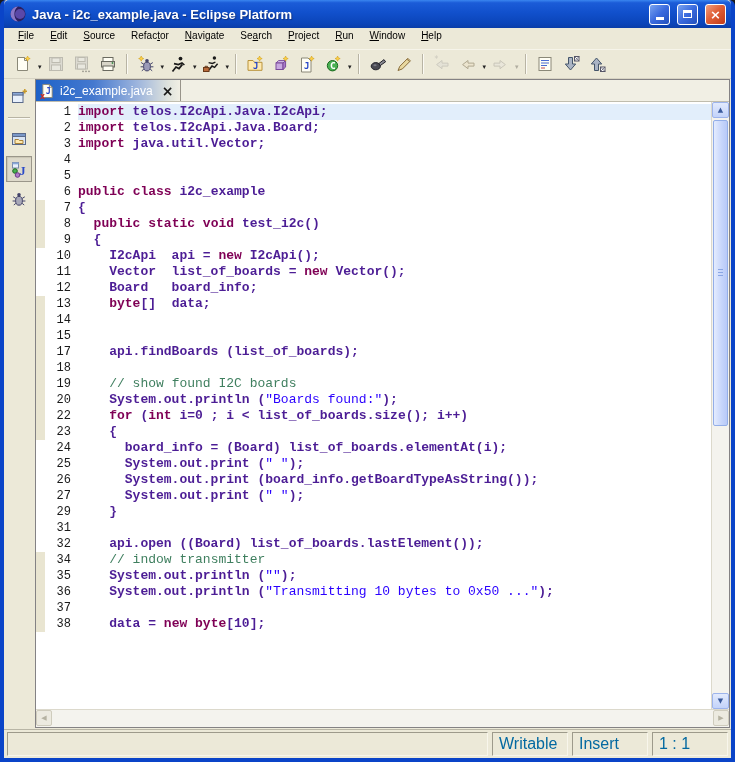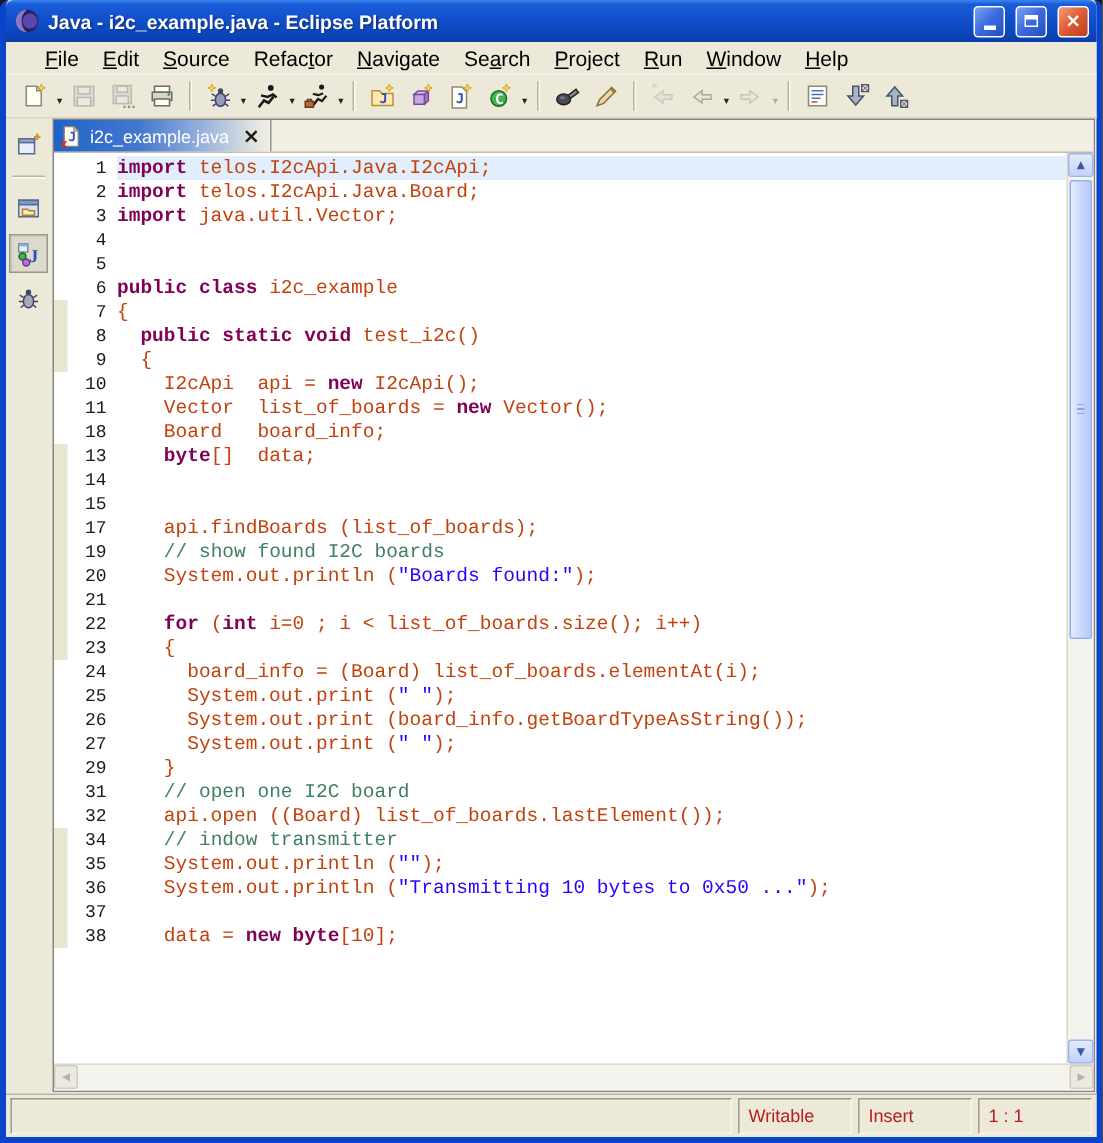--- a/index.html
+++ b/index.html
@@ -15,21 +15,21 @@
   .title-text{color:#fff;font-weight:bold;font-size:13px;text-shadow:1px 1px 1px #12327e;flex:1;
     white-space:nowrap;overflow:hidden;}
   .winbtn{width:21px;height:21px;flex:none;border:1px solid #fff;border-radius:3px;margin-left:2px;
     display:flex;align-items:center;justify-content:center;box-sizing:border-box;}
   .winbtn.min,.winbtn.max{background:linear-gradient(135deg,#7aa4f0 0%,#3a6ade 50%,#2250bc 100%);}
   .winbtn.close{background:linear-gradient(135deg,#f0a080 0%,#e06038 45%,#c23a18 100%);}
   .glyph-min{width:8px;height:3px;background:#fff;align-self:flex-end;margin-bottom:4px;}
   .glyph-max{width:9px;height:8px;box-sizing:border-box;border:1px solid #fff;border-top:3px solid #fff;}
   .glyph-close{color:#fff;font-weight:bold;font-size:13px;line-height:1;font-family:"DejaVu Sans",sans-serif;}
   
-  .menubar{height:21px;flex:none;display:flex;align-items:flex-end;padding-left:18px;background:#ECE9D8;font-size:14px;}
+  .menubar{height:21px;flex:none;display:flex;align-items:flex-start;padding-left:6px;background:#ECE9D8;font-size:10px;}
   .menu-item{padding:2px 8px;color:#000;cursor:default;}
   .menu-item u{text-decoration:underline;}
   
   .toolbar{height:28px;flex:none;display:flex;align-items:center;padding-left:6px;background:#ECE9D8;
     border-top:1px solid #f6f4ea;border-bottom:1px solid #d8d4c4;}
   .tsep{width:0;height:20px;border-left:1px solid #b8b4a4;border-right:1px solid #fbfaf4;margin:0 5px;flex:none;}
   .tbtn{height:24px;min-width:24px;display:flex;align-items:center;justify-content:center;padding:0 1px;flex:none;}
   .tbtn .ticon{width:18px;height:18px;display:flex;}
   .tbtn.dis{opacity:.55;filter:grayscale(60%);}
   .dd{font-size:7px;color:#222;margin:6px 1px 0 2px;font-family:"DejaVu Sans",sans-serif;}
@@ -54,21 +54,21 @@
   .lines{flex:1;overflow:hidden;padding-top:2px;min-width:0;}
   .row{display:flex;height:16px;line-height:16px;white-space:pre;font-family:"Liberation Mono","DejaVu Sans Mono",monospace;font-size:13px;}
   .ann{width:9px;flex:none;}
   .ann.hl{background:var(--annot,#E9E5D1);}
   .num{width:26px;flex:none;text-align:right;padding-right:7px;color:#1a1a1a;font-size:12px;}
   .codecell{flex:1;color:#000;}
   .codecell.cur{background:var(--curline,#E2EEFB);}
   .tok-k{color:var(--kw,#7F0055);font-weight:bold;}
   .tok-c{color:var(--cm,#3F7F5F);}
   .tok-s{color:var(--str,#2A00FF);}
-  .tok-p{color:#c2410c;}
+  .tok-p{color:#4c1d95;font-weight:bold;}
   
   .vscroll{width:17px;flex:none;background:#f4f3ee;border-left:1px solid #dcd9cc;position:relative;
     display:flex;flex-direction:column;}
   .sbtn{height:16px;flex:none;box-sizing:border-box;background:linear-gradient(180deg,#e2eafd,#c3d3fa);
     border:1px solid #9db4ec;border-radius:2px;display:flex;align-items:center;justify-content:center;
     color:#3a5a9c;font-size:7px;font-family:"DejaVu Sans",sans-serif;}
   .sbtn.down{margin-top:auto;}
   .vthumb{position:absolute;left:1px;right:1px;top:18px;height:306px;box-sizing:border-box;
     background:linear-gradient(90deg,#e4ecfe 0%,#c6d5fb 60%,#b8c9f8 100%);
     border:1px solid #93aee8;border-radius:2px;}
@@ -76,21 +76,21 @@
     background:repeating-linear-gradient(180deg,#8aa6e4 0 1px,transparent 1px 3px);}
   .hscroll{height:17px;flex:none;display:flex;background:#f4f3ee;border-top:1px solid #dcd9cc;}
   .hbtn{width:16px;height:16px;flex:none;box-sizing:border-box;background:#eceae0;border:1px solid #cfccbd;
     border-radius:2px;display:flex;align-items:center;justify-content:center;color:#b5b2a2;font-size:7px;
     font-family:"DejaVu Sans",sans-serif;}
   .htrack{flex:1;}
   
   .statusbar{height:24px;flex:none;display:flex;align-items:stretch;gap:4px;padding:2px 3px;
     border-top:1px solid #b8b5a5;background:#ECE9D8;}
   .seg{box-sizing:border-box;border:1px solid;border-color:#9d9a8b #f8f6ec #f8f6ec #9d9a8b;
-    display:flex;align-items:center;padding:0 6px;font-size:12px;color:#b91c1c;}
+    display:flex;align-items:center;padding:0 6px;font-size:16px;color:#0369a1;}
   .seg.fill{flex:1;}
   .seg.w76{width:76px;flex:none;}
   svg{display:block;}
 </style>
 </head>
 <body>
 
 <div class="window">
 
   <div class="titlebar">
@@ -379,36 +379,36 @@
             <div class="row"><span class="ann"></span><span class="num">2</span><span class="codecell"><span class="tok-k">import</span><span class="tok-p"> telos.I2cApi.Java.Board;</span></span></div>
             <div class="row"><span class="ann"></span><span class="num">3</span><span class="codecell"><span class="tok-k">import</span><span class="tok-p"> java.util.Vector;</span></span></div>
             <div class="row"><span class="ann"></span><span class="num">4</span><span class="codecell"></span></div>
             <div class="row"><span class="ann"></span><span class="num">5</span><span class="codecell"></span></div>
             <div class="row"><span class="ann"></span><span class="num">6</span><span class="codecell"><span class="tok-k">public</span><span class="tok-p"> </span><span class="tok-k">class</span><span class="tok-p"> i2c_example</span></span></div>
             <div class="row"><span class="ann hl"></span><span class="num">7</span><span class="codecell"><span class="tok-p">{</span></span></div>
             <div class="row"><span class="ann hl"></span><span class="num">8</span><span class="codecell"><span class="tok-p">  </span><span class="tok-k">public</span><span class="tok-p"> </span><span class="tok-k">static</span><span class="tok-p"> </span><span class="tok-k">void</span><span class="tok-p"> test_i2c()</span></span></div>
             <div class="row"><span class="ann hl"></span><span class="num">9</span><span class="codecell"><span class="tok-p">  {</span></span></div>
             <div class="row"><span class="ann"></span><span class="num">10</span><span class="codecell"><span class="tok-p">    I2cApi  api = </span><span class="tok-k">new</span><span class="tok-p"> I2cApi();</span></span></div>
             <div class="row"><span class="ann"></span><span class="num">11</span><span class="codecell"><span class="tok-p">    Vector  list_of_boards = </span><span class="tok-k">new</span><span class="tok-p"> Vector();</span></span></div>
-            <div class="row"><span class="ann"></span><span class="num">18</span><span class="codecell"><span class="tok-p">    Board   board_info;</span></span></div>
+            <div class="row"><span class="ann"></span><span class="num">12</span><span class="codecell"><span class="tok-p">    Board   board_info;</span></span></div>
             <div class="row"><span class="ann hl"></span><span class="num">13</span><span class="codecell"><span class="tok-p">    </span><span class="tok-k">byte</span><span class="tok-p">[]  data;</span></span></div>
             <div class="row"><span class="ann hl"></span><span class="num">14</span><span class="codecell"></span></div>
             <div class="row"><span class="ann hl"></span><span class="num">15</span><span class="codecell"></span></div>
             <div class="row"><span class="ann hl"></span><span class="num">17</span><span class="codecell"><span class="tok-p">    api.findBoards (list_of_boards);</span></span></div>
+            <div class="row"><span class="ann hl"></span><span class="num">18</span><span class="codecell"></span></div>
             <div class="row"><span class="ann hl"></span><span class="num">19</span><span class="codecell"><span class="tok-p">    </span><span class="tok-c">// show found I2C boards</span></span></div>
             <div class="row"><span class="ann hl"></span><span class="num">20</span><span class="codecell"><span class="tok-p">    System.out.println (</span><span class="tok-s">"Boards found:"</span><span class="tok-p">);</span></span></div>
-            <div class="row"><span class="ann hl"></span><span class="num">21</span><span class="codecell"></span></div>
             <div class="row"><span class="ann hl"></span><span class="num">22</span><span class="codecell"><span class="tok-p">    </span><span class="tok-k">for</span><span class="tok-p"> (</span><span class="tok-k">int</span><span class="tok-p"> i=0 ; i &lt; list_of_boards.size(); i++)</span></span></div>
             <div class="row"><span class="ann hl"></span><span class="num">23</span><span class="codecell"><span class="tok-p">    {</span></span></div>
             <div class="row"><span class="ann"></span><span class="num">24</span><span class="codecell"><span class="tok-p">      board_info = (Board) list_of_boards.elementAt(i);</span></span></div>
             <div class="row"><span class="ann"></span><span class="num">25</span><span class="codecell"><span class="tok-p">      System.out.print (</span><span class="tok-s">" "</span><span class="tok-p">);</span></span></div>
             <div class="row"><span class="ann"></span><span class="num">26</span><span class="codecell"><span class="tok-p">      System.out.print (board_info.getBoardTypeAsString());</span></span></div>
             <div class="row"><span class="ann"></span><span class="num">27</span><span class="codecell"><span class="tok-p">      System.out.print (</span><span class="tok-s">" "</span><span class="tok-p">);</span></span></div>
             <div class="row"><span class="ann"></span><span class="num">29</span><span class="codecell"><span class="tok-p">    }</span></span></div>
-            <div class="row"><span class="ann"></span><span class="num">31</span><span class="codecell"><span class="tok-p">    </span><span class="tok-c">// open one I2C board</span></span></div>
+            <div class="row"><span class="ann"></span><span class="num">31</span><span class="codecell"><span class="tok-p">    </span></span></div>
             <div class="row"><span class="ann"></span><span class="num">32</span><span class="codecell"><span class="tok-p">    api.open ((Board) list_of_boards.lastElement());</span></span></div>
             <div class="row"><span class="ann hl"></span><span class="num">34</span><span class="codecell"><span class="tok-p">    </span><span class="tok-c">// indow transmitter</span></span></div>
             <div class="row"><span class="ann hl"></span><span class="num">35</span><span class="codecell"><span class="tok-p">    System.out.println (</span><span class="tok-s">""</span><span class="tok-p">);</span></span></div>
             <div class="row"><span class="ann hl"></span><span class="num">36</span><span class="codecell"><span class="tok-p">    System.out.println (</span><span class="tok-s">"Transmitting 10 bytes to 0x50 ..."</span><span class="tok-p">);</span></span></div>
             <div class="row"><span class="ann hl"></span><span class="num">37</span><span class="codecell"></span></div>
             <div class="row"><span class="ann hl"></span><span class="num">38</span><span class="codecell"><span class="tok-p">    data = </span><span class="tok-k">new</span><span class="tok-p"> </span><span class="tok-k">byte</span><span class="tok-p">[10];</span></span></div>
           </div>
         <div class="vscroll">
           <span class="sbtn">▲</span>
           <span class="vthumb"></span>

